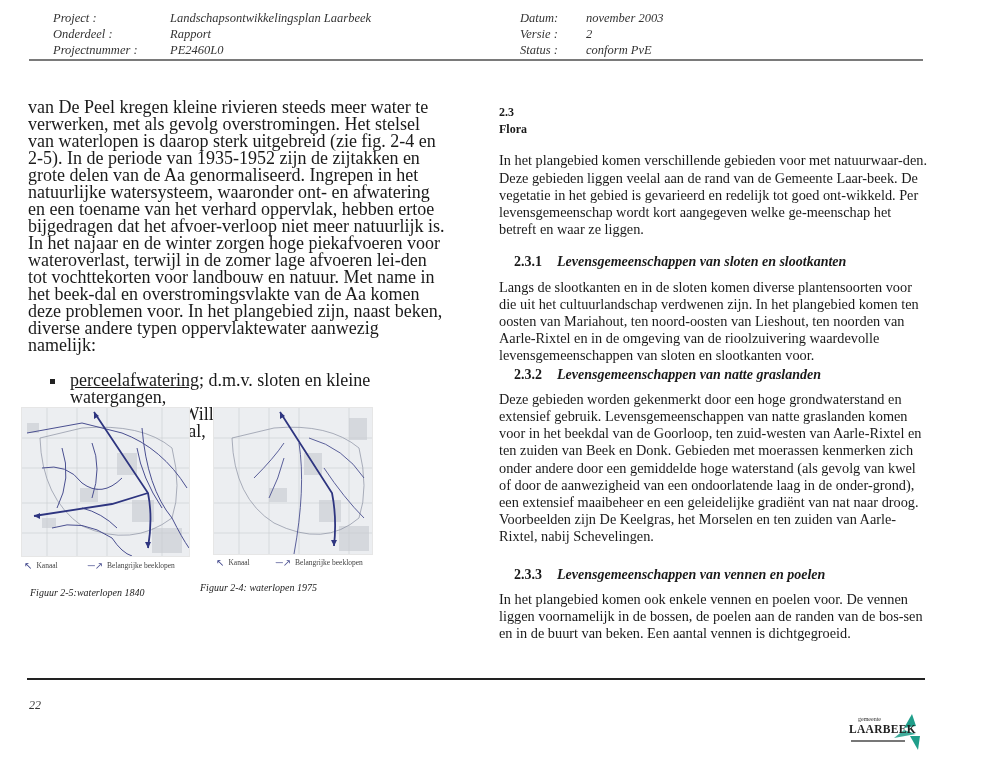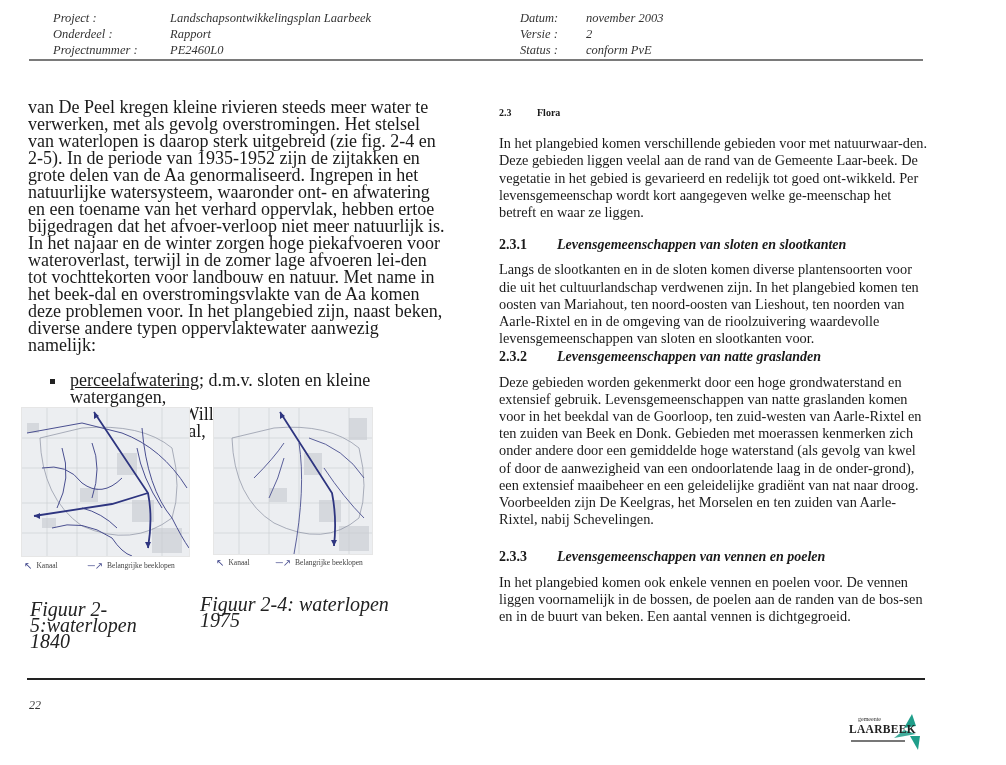--- a/index.html
+++ b/index.html
@@ -12,29 +12,29 @@
   .hdr-right .k { width:66px; }
   .hdr-rule { position:absolute; top:59px; left:29px; width:894px; height:2px; background:#7a7a7a; }
   .col-left { position:absolute; left:28px; top:99px; width:420px; font-size:18px; line-height:17px; }
   .col-left p { margin:0; }
   ul.bul { list-style:none; margin:18px; padding:0 0 0 24px; }
   ul.bul li { position:relative; padding-left:0; }
   ul.bul li::before { content:""; position:absolute; left:-20px; top:7px; width:5px; height:5px; background:#222; }
   .u { text-decoration:underline; }
   .col-right { position:absolute; left:499px; top:104px; width:430px; font-size:14.3px; line-height:17.2px; }
   .col-right p { margin:0; }
-  .h2 { font-weight:bold; font-size:10px; margin:0; display:flex; }
+  .h2 { font-weight:bold; font-size:12px; margin:0; display:flex;flex-direction:column; }
   .h2 .n { width:38px; }
   .h3 { font-weight:bold; font-size:14px; margin:0; display:flex; }
-  .h3 .n { width:58px; font-style:normal; }
+  .h3 .n { width:58px; font-style:normal;text-align:center; }
   .h3 .t { font-style:italic; }
   .fig { position:absolute; border:1px solid #e6e6e6; background:#eef0f2; overflow:hidden; }
   .fig svg { display:block; }
   .legend { position:absolute; display:flex; align-items:center; font-size:7.5px; color:#444; gap:4px; }
-  .caption { position:absolute; font-style:italic; font-size:20px; line-height:16px; color:#222;margin-top:16px; }
+  .caption { position:absolute; font-style:italic; font-size:10px; line-height:16px; color:#222; }
   .foot-rule { position:absolute; top:678px; left:27px; width:898px; height:1.5px; background:#222; }
   .pagenum { position:absolute; left:29px; top:698px; font-style:italic; font-size:12px; color:#333; }
   .logo { position:absolute; left:846px; top:712px; width:80px; height:40px; }
   .logo .small { position:absolute; left:12px; top:4px; font-size:6px; color:#333; }
   .logo .big { position:absolute; left:3px; top:11px; font-size:11.5px; font-weight:bold; letter-spacing:0.3px; color:#222; }
   .logo .tag { position:absolute; left:5px; top:28px; width:54px; height:2px; background:#777; }
 </style>
 </head>
 <body>
 

